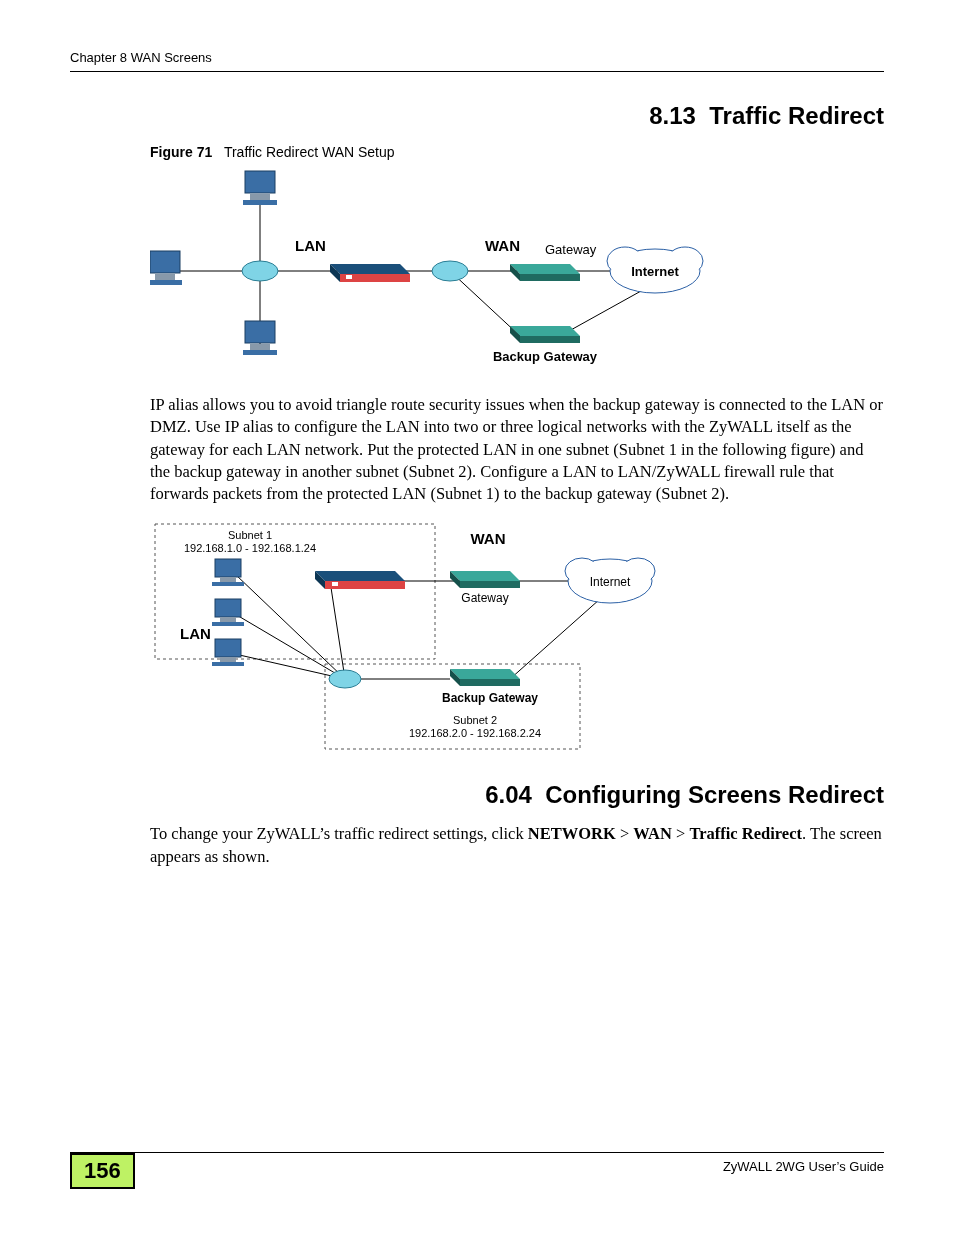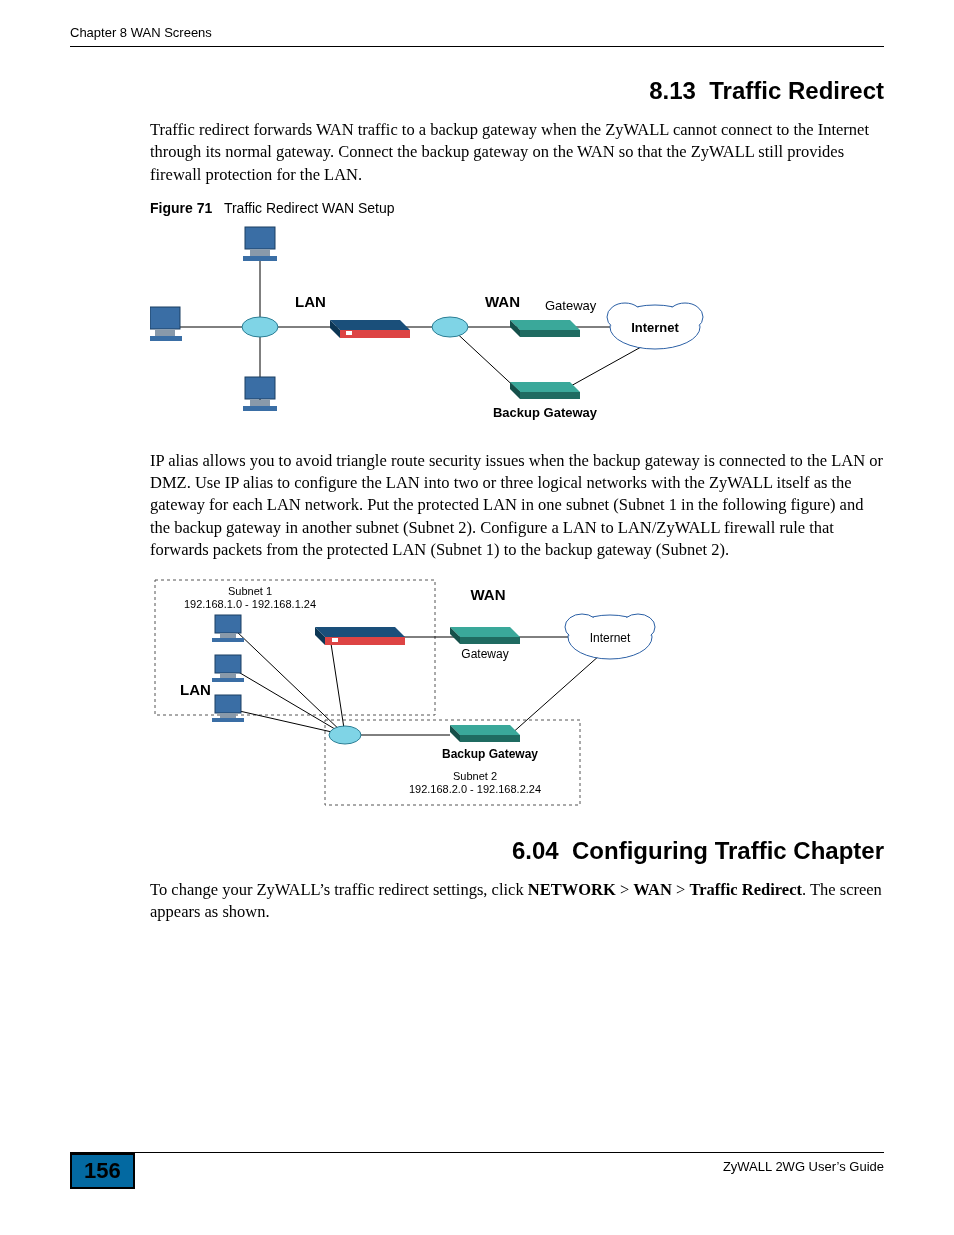--- a/index.html
+++ b/index.html
@@ -4,21 +4,21 @@
 <style>
   body {
     margin: 0;
     padding: 0;
     background: #fff;
     font-family: "Times New Roman", Times, serif;
     color: #000;
     width: 954px;
   }
   .page {
-    padding: 25px 70px 30px 70px;
+    padding: 50px 70px 30px 70px;
     box-sizing: border-box;
     min-height: 1235px;
     position: relative;
   }
   .running-header {
     font-family: Arial, Helvetica, sans-serif;
     font-size: 13px;
     padding-bottom: 6px;
     border-bottom: 1.5px solid #000;
     margin-bottom: 30px;
@@ -58,21 +58,21 @@
     align-items: flex-start;
   }
   .page-num-box {
     border: 2.5px solid #000;
     font-family: Arial, Helvetica, sans-serif;
     font-weight: bold;
     font-size: 22px;
     padding: 3px 12px;
     position: relative;
     top: -6px;
-    background: #0369a1;
+    background: #bef264;
   }
   .guide-name {
     font-family: Arial, Helvetica, sans-serif;
     font-size: 13px;
     text-align: right;
   }
   .bold { font-weight: bold; }
 
   
   svg text { font-family: Arial, Helvetica, sans-serif; }
@@ -83,21 +83,20 @@
 <div class="page">
 
   <div class="running-header">
     <span>Chapter 8 WAN Screens</span>
   </div>
 
   <h2 class="section-head">
     <span>8.13</span>&nbsp;&nbsp;<span>Traffic Redirect</span>
   </h2>
 
-  <p class="body-text">Traffic redirect forwards WAN traffic to a backup gateway when the ZyWALL cannot connect to the Internet through its normal gateway. Connect the backup gateway on the WAN so that the ZyWALL still provides firewall protection for the LAN.</p>
 
   <p class="fig-caption">
     <b>Figure 71</b>&nbsp;&nbsp;&nbsp;<span>Traffic Redirect WAN Setup</span>
   </p>
 
   <div class="figure">
     <svg width="560" height="210" viewBox="0 0 560 210">
 
       <line x1="110" y1="105" x2="50" y2="105" stroke="#000"></line>
       <line x1="50" y1="105" x2="10" y2="105" stroke="#000"></line>
@@ -234,21 +233,21 @@
         <ellipse cx="460" cy="62" rx="42" ry="22" fill="#fff" stroke="#2a5fa5"></ellipse>
         <ellipse cx="432" cy="52" rx="17" ry="13" fill="#fff" stroke="#2a5fa5"></ellipse>
         <ellipse cx="488" cy="52" rx="17" ry="13" fill="#fff" stroke="#2a5fa5"></ellipse>
         <ellipse cx="460" cy="62" rx="41" ry="21" fill="#fff" stroke="none"></ellipse>
         <text x="460" y="67" font-size="12" text-anchor="middle">Internet</text>
       </g>
     </svg>
   </div>
 
   <h2 class="section-head">
-    <span>6.04</span>&nbsp;&nbsp;<span>Configuring Traffic Chapter</span>
+    <span>6.04</span>&nbsp;&nbsp;<span>Configuring Screens Redirect</span>
   </h2>
 
   <p class="body-text">
     <span>To change your ZyWALL’s traffic redirect settings, click </span><span class="bold">NETWORK</span><span> &gt; </span><span class="bold">WAN</span><span> &gt; </span><span class="bold">Traffic Redirect</span><span>. The screen appears as shown.</span>
   </p>
 
   <div class="footer">
     <div class="page-num-box">156</div>
     <div class="guide-name">ZyWALL 2WG User’s Guide</div>
   </div>

